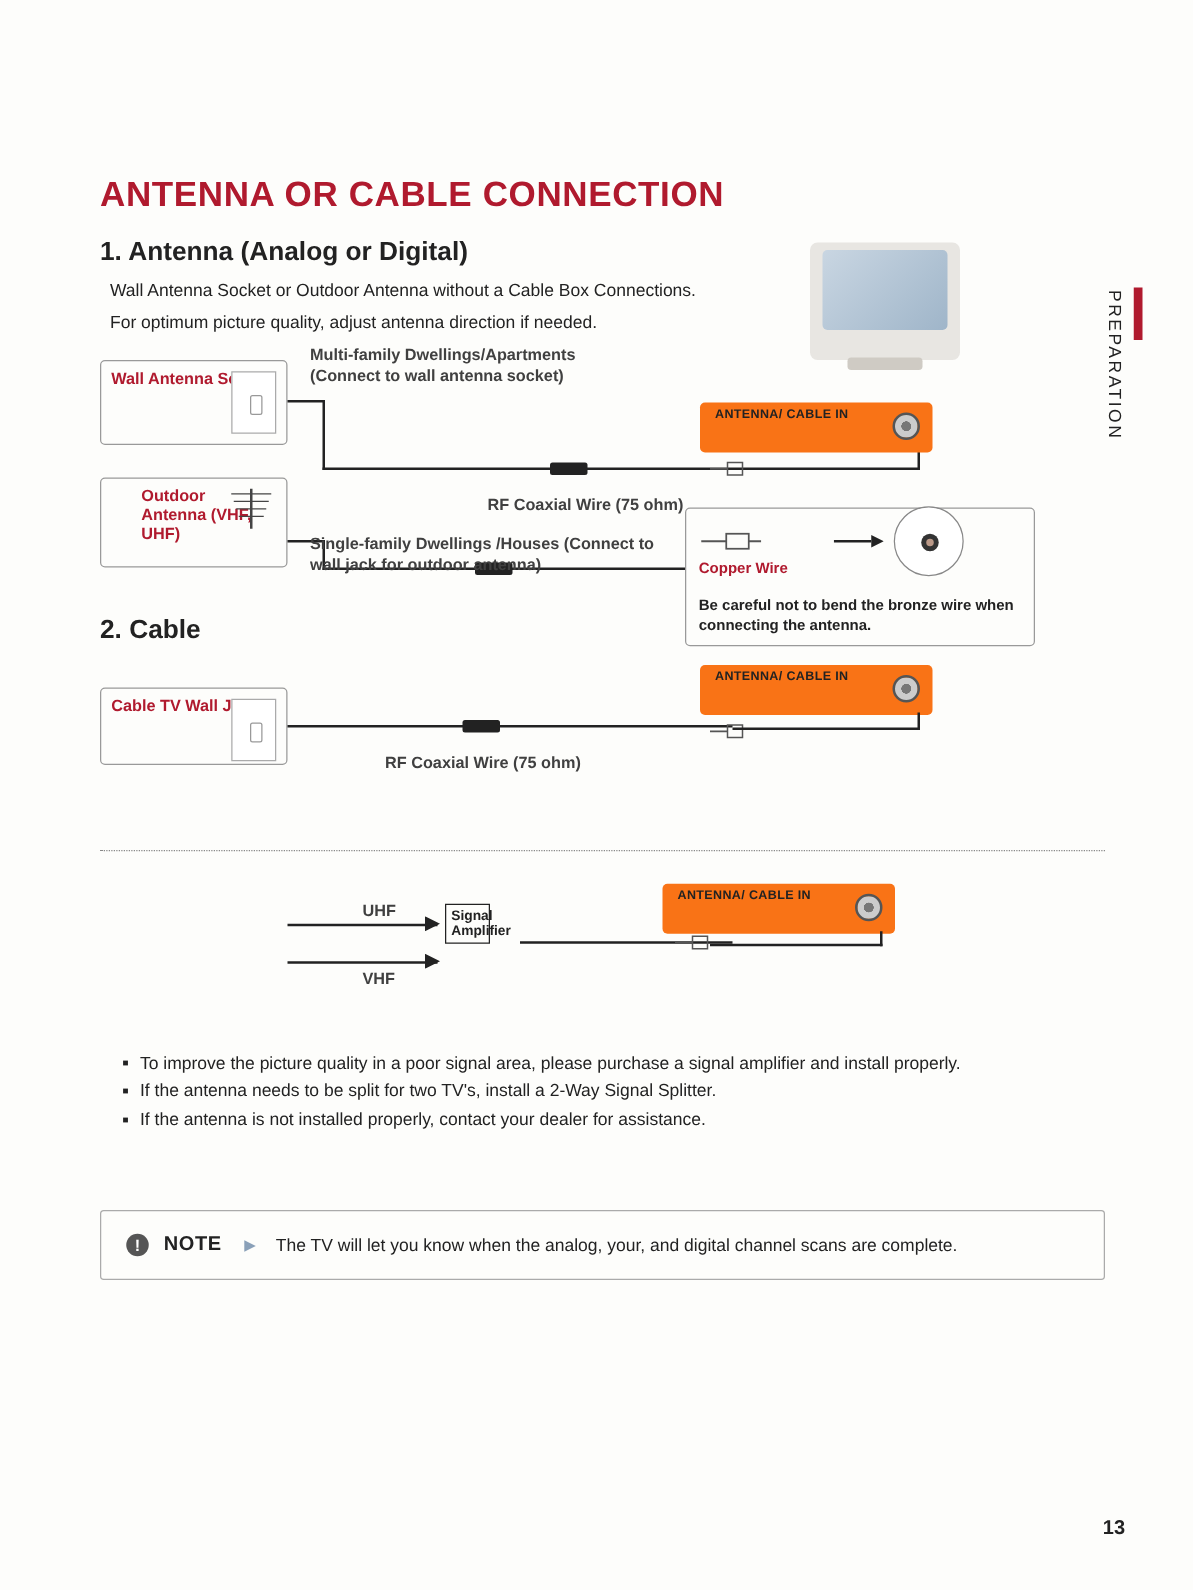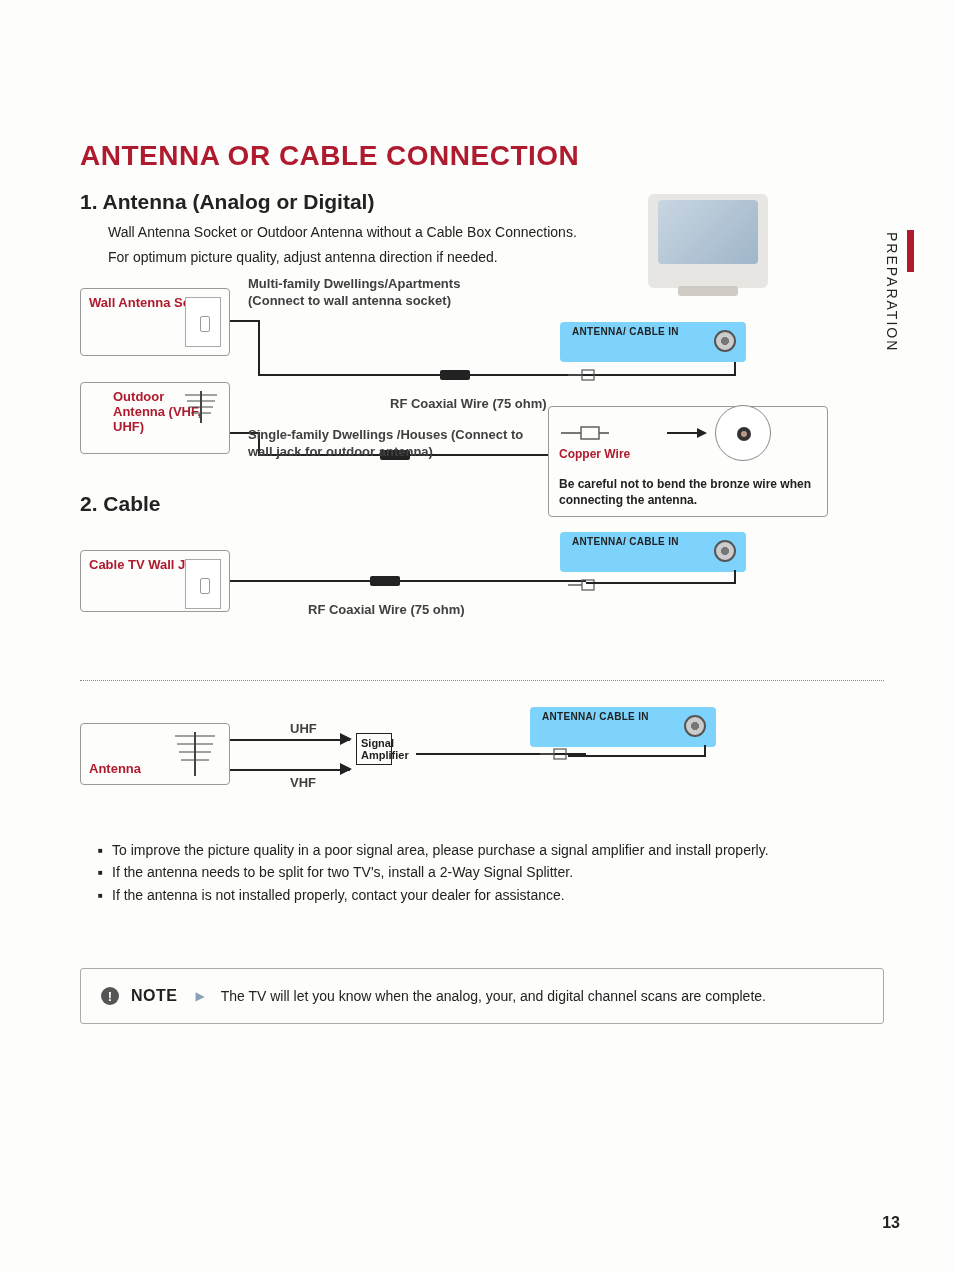--- a/index.html
+++ b/index.html
@@ -20,21 +20,21 @@
     margin-bottom: 18px;
   }
   .subhead {
     font-size: 21px;
     font-weight: 700;
     margin: 10px 0 8px 0;
   }
   .intro {
     font-size: 14px;
     line-height: 1.5;
-    margin-left: 28px;
+    margin-left: 8px;
     margin-bottom: 4px;
   }
   .sidebar-tab {
     position: absolute;
     right: 54px;
     top: 232px;
     writing-mode: vertical-rl;
     font-size: 14px;
     letter-spacing: 2px;
     font-weight: 400;
@@ -90,21 +90,21 @@
     width:36px; height:50px; background:#fff; border:1px solid #aaa;
   }
   .socket-rect::after{
     content:""; position:absolute; left:14px; top:18px;
     width:8px;height:14px;border:1px solid #999;border-radius:2px;
   }
   .small-label {
     font-size: 13px; font-weight: 700; color: #404040;
   }
   .panel {
-    position:absolute; background:#7dd3fc; border-radius:4px;
+    position:absolute; background:#f97316; border-radius:4px;
     width:186px; height:40px;
     font-size:10px; font-weight:700; text-align:left;
     padding:4px 0 0 12px; letter-spacing:0.3px;
   }
   .panel .jack {
     position:absolute; right:10px; top:8px; width:22px; height:22px;
     border:2px solid #555; border-radius:50%;
     background: radial-gradient(circle,#777 30%,#ccc 32%);
   }
   .panel .plug {
@@ -258,42 +258,32 @@
       <line x1="0" y1="7" x2="14" y2="7" stroke="#555" stroke-width="1.4"></line>
     </svg>
   </div>
   <div class="wire-v" style="left:654px;top:40px;height:14px"></div>
   <div class="wire" style="left:506px;top:52px;width:150px"></div>
 </div>
 
 <hr class="dotted-sep">
 
 <div class="diagram-area" style="height:120px;margin-top:30px">
-  <div class="label-box" style="position:absolute;top:12px;left:0;width:150px;height:62px">
-    <span style="position:absolute;bottom:8px;left:8px">Antenna</span>
-    <svg style="position:absolute;right:6px;top:2px" width="56" height="52">
-      <line x1="28" y1="50" x2="28" y2="6" stroke="#444" stroke-width="2"></line>
-      <line x1="8" y1="10" x2="48" y2="10" stroke="#444"></line>
-      <line x1="10" y1="18" x2="46" y2="18" stroke="#444"></line>
-      <line x1="12" y1="26" x2="44" y2="26" stroke="#444"></line>
-      <line x1="14" y1="34" x2="42" y2="34" stroke="#444"></line>
-    </svg>
-  </div>
   <div class="wire" style="left:150px;top:28px;width:120px"></div>
   <div class="wire" style="left:150px;top:58px;width:120px"></div>
   <svg style="position:absolute;left:260px;top:22px" width="14" height="12">
       <polygon points="0,0 12,6 0,12" fill="#222"></polygon>
     </svg>
   <svg style="position:absolute;left:260px;top:52px" width="14" height="12">
       <polygon points="0,0 12,6 0,12" fill="#222"></polygon>
     </svg>
   <div class="small-label" style="position:absolute;left:210px;top:10px">UHF</div>
   <div class="small-label" style="position:absolute;left:210px;top:64px">VHF</div>
 
-  <div class="amp-box" style="left:276px;top:22px;width:36px">Signal Amplifier</div>
+  <div class="amp-box" style="left:276px;top:12px;width:36px">Signal Amplifier</div>
 
   <div class="wire" style="left:336px;top:42px;width:170px"></div>
 
   <div class="panel" style="left:450px;top:-4px">
     <span>ANTENNA/ CABLE IN</span>
     <div class="jack"></div>
   </div>
   <svg width="28" height="14" style="position:absolute;left:460px;top:36px">
     <rect x="14" y="2" width="12" height="10" fill="none" stroke="#555" stroke-width="1.2"></rect>
     <line x1="0" y1="7" x2="14" y2="7" stroke="#555" stroke-width="1.4"></line>

